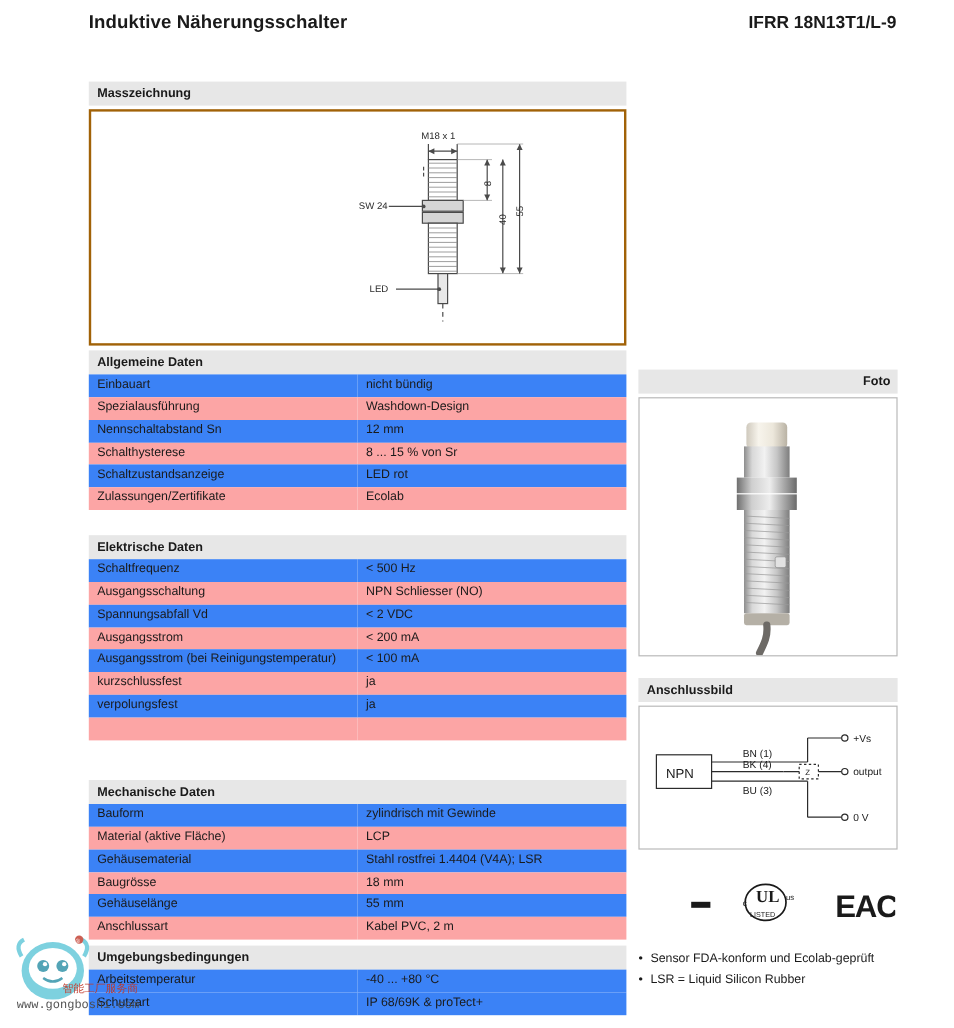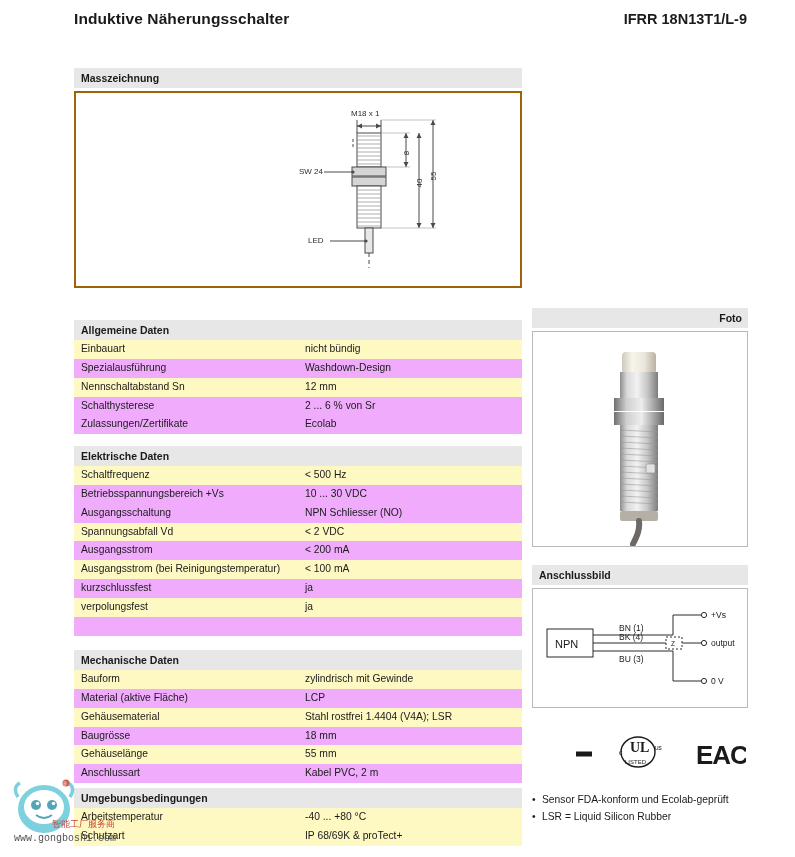--- a/index.html
+++ b/index.html
@@ -64,22 +64,22 @@
     width: 100%;
     border-collapse: collapse;
     font-size: 10.3px;
   }
   .tbl td {
     padding: 3px 6px 3px 7px;
     vertical-align: top;
     line-height: 1.25;
   }
   .tbl td.k { width: 224px; }
-  .tbl tr.alt td { background: #f0abfc; }
-  .tbl tr.plain td { background: #fef9c3; }
+  .tbl tr.alt td { background: #fca5a5; }
+  .tbl tr.plain td { background: #3b82f6; }
   
   .rightcol {
     position: absolute;
     left: 532px;
     width: 216px;
   }
   .photo-box {
     border: 1px solid #b9b9b9;
     height: 216px;
     margin-top: 3px;
@@ -220,59 +220,59 @@
           <text x="223" y="81">SW 24</text>
           <text x="232" y="150">LED</text>
           <text x="333" y="60" transform="rotate(-90 333 60)" text-anchor="middle">8</text>
           <text x="346" y="90" transform="rotate(-90 346 90)" text-anchor="middle">40</text>
           <text x="360" y="83" transform="rotate(-90 360 83)" text-anchor="middle">55</text>
         </g>
       </svg>
     </div>
   </div>
 
-  <div class="leftcol" style="top:320px;">
+  <div class="leftcol" style="top:292px;">
     <div class="secbar">Allgemeine Daten</div>
     <table class="tbl">
       <tbody>
         <tr class="plain">
             <td class="k">Einbauart</td>
             <td>nicht bündig</td>
           </tr>
         <tr class="alt">
             <td class="k">Spezialausführung</td>
             <td>Washdown-Design</td>
           </tr>
         <tr class="plain">
             <td class="k">Nennschaltabstand Sn</td>
             <td>12 mm</td>
           </tr>
         <tr class="alt">
             <td class="k">Schalthysterese</td>
-            <td>2 ... 6 % von Sr</td>
+            <td>8 ... 15 % von Sr</td>
+          </tr>
+        <tr class="plain">
+            <td class="k">Schaltzustandsanzeige</td>
+            <td>LED rot</td>
           </tr>
         <tr class="alt">
             <td class="k">Zulassungen/Zertifikate</td>
             <td>Ecolab</td>
           </tr>
       </tbody>
     </table>
   </div>
 
   <div class="leftcol" style="top:446px;">
     <div class="secbar">Elektrische Daten</div>
     <table class="tbl">
       <tbody>
         <tr class="plain">
             <td class="k">Schaltfrequenz</td>
             <td>&lt; 500 Hz</td>
-          </tr>
-        <tr class="alt">
-            <td class="k">Betriebsspannungsbereich +Vs</td>
-            <td>10 ... 30 VDC</td>
           </tr>
         <tr class="alt">
             <td class="k">Ausgangsschaltung</td>
             <td>NPN Schliesser (NO)</td>
           </tr>
         <tr class="plain">
             <td class="k">Spannungsabfall Vd</td>
             <td>&lt; 2 VDC</td>
           </tr>
         <tr class="alt">

